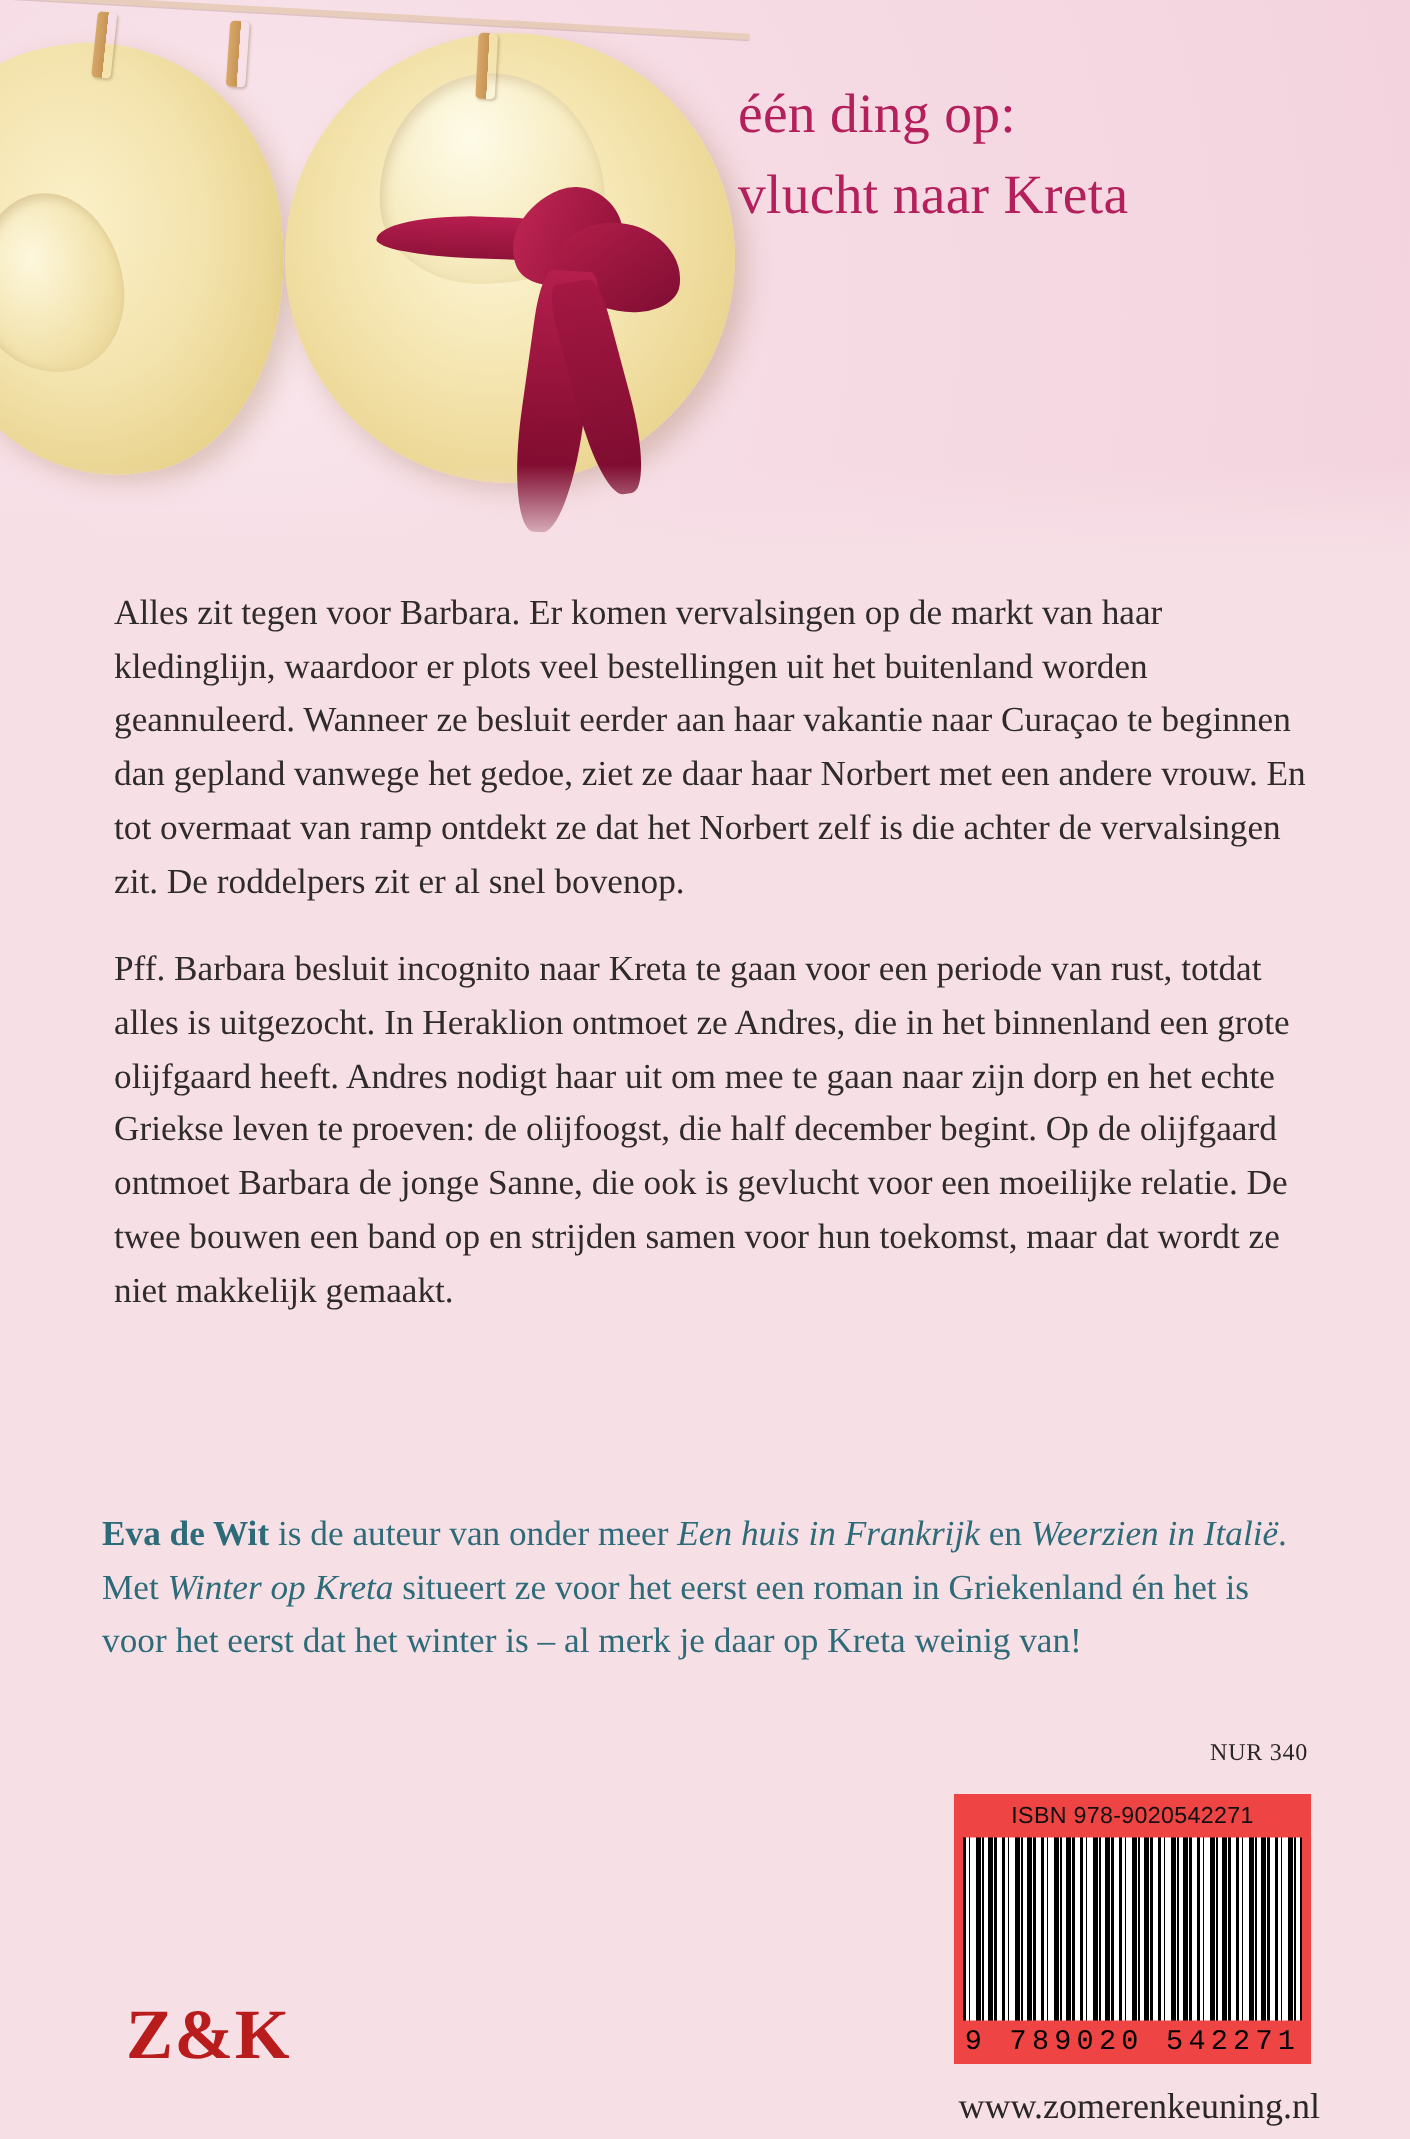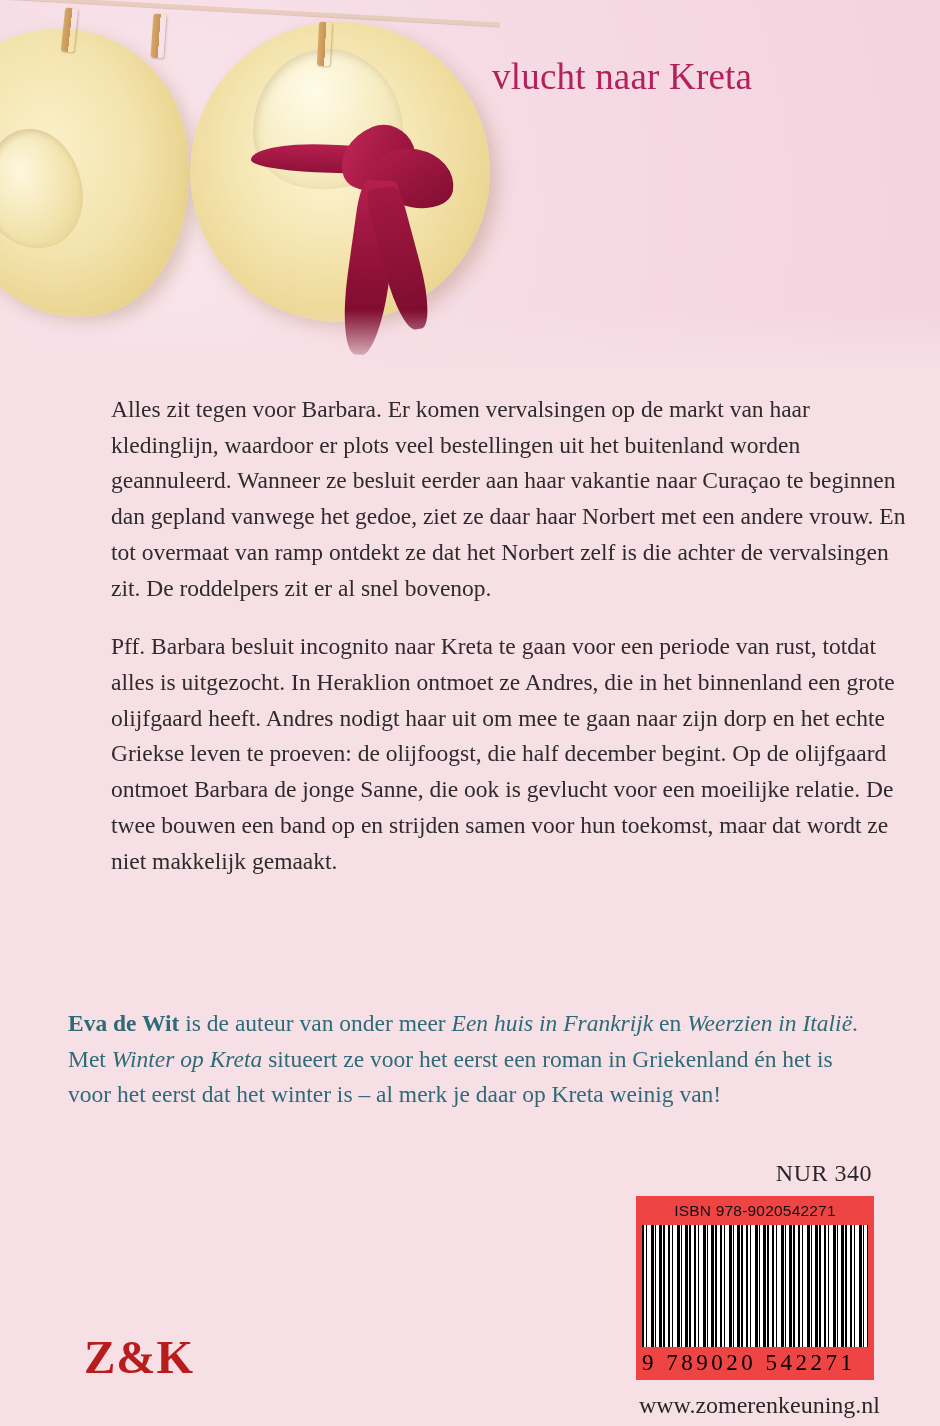--- a/index.html
+++ b/index.html
@@ -176,41 +176,40 @@
   
   #blurb {
     position: absolute;
     left: 76px;
     top: 392px;
     width: 796px;
     color: #2f2b2c;
     font-size: 23.5px;
     line-height: 1.52;
     text-align: left;
-    margin-left: 35px;
   }
   #blurb p { margin: 0 0 23px 0; }
   #author-note {
     position: absolute;
     left: 68px;
     top: 1006px;
     width: 800px;
     color: #2d6b78;
     font-size: 23.5px;
     line-height: 1.52;
   }
   #author-note .nm { font-weight: bold; }
   #author-note i { font-style: italic; }
 
   
   #nur-code {
     position: absolute;
     right: 68px;
     top: 1160px;
-    font-size: 24px;
+    font-size: 16px;
     color: #2b2728;
     letter-spacing: .5px;
   }
 
   
   #barcode-block {
     position: absolute;
     left: 636px;
     top: 1196px;
     width: 238px;
@@ -232,24 +231,25 @@
     background:
       repeating-linear-gradient(90deg,
         #000 0px, #000 2px, #fff 2px, #fff 4px,
         #000 4px, #000 5px, #fff 5px, #fff 9px,
         #000 9px, #000 12px, #fff 12px, #fff 13px,
         #000 13px, #000 14px, #fff 14px, #fff 17px,
         #000 17px, #000 20px, #fff 20px, #fff 21px,
         #000 21px, #000 23px, #fff 23px, #fff 26px);
   }
   #barcode-digits {
-    font-family: Liberation Serif, serif;
-    font-size: 23px;
+    font-family: Liberation Mono, monospace;
+    font-size: 19px;
     color: #000;
     letter-spacing: 3.5px;
+    text-align: center;
     margin-top: 3px;
   }
   #publisher-url {
     position: absolute;
     right: 60px;
     top: 1392px;
     font-size: 24px;
     color: #2b2728;
   }
 
@@ -286,20 +286,21 @@
   </div>
 
   <div class="peg p1"></div>
   <div class="peg p2"></div>
   <div class="peg p3"></div>
 
   <div class="fade"></div>
 </div>
 
 <div id="title-block">
+  <div>één ding op:</div>
   <div>vlucht naar Kreta</div>
 </div>
 
 <div id="blurb">
   <p>Alles zit tegen voor Barbara. Er komen vervalsingen op de markt van haar kledinglijn, waardoor er plots veel bestellingen uit het buitenland worden geannuleerd. Wanneer ze besluit eerder aan haar vakantie naar Curaçao te beginnen dan gepland vanwege het gedoe, ziet ze daar haar Norbert met een andere vrouw. En tot overmaat van ramp ontdekt ze dat het Norbert zelf is die achter de vervalsingen zit. De roddelpers zit er al snel bovenop.</p>
   <p>Pff. Barbara besluit incognito naar Kreta te gaan voor een periode van rust, totdat alles is uitgezocht. In Heraklion ontmoet ze Andres, die in het binnenland een grote olijfgaard heeft. Andres nodigt haar uit om mee te gaan naar zijn dorp en het echte Griekse leven te proeven: de olijfoogst, die half december begint. Op de olijfgaard ontmoet Barbara de jonge Sanne, die ook is gevlucht voor een moeilijke relatie. De twee bouwen een band op en strijden samen voor hun toekomst, maar dat wordt ze niet makkelijk gemaakt.</p>
 </div>
 
 <div id="author-note">
   <span class="nm">Eva de Wit</span><span> is de auteur van onder meer </span><i>Een huis in Frankrijk</i><span> en </span><i>Weerzien in Italië</i><span>. Met </span><i>Winter op Kreta</i><span> situeert ze voor het eerst een roman in Griekenland én het is voor het eerst dat het winter is – al merk je daar op Kreta weinig van!</span>

